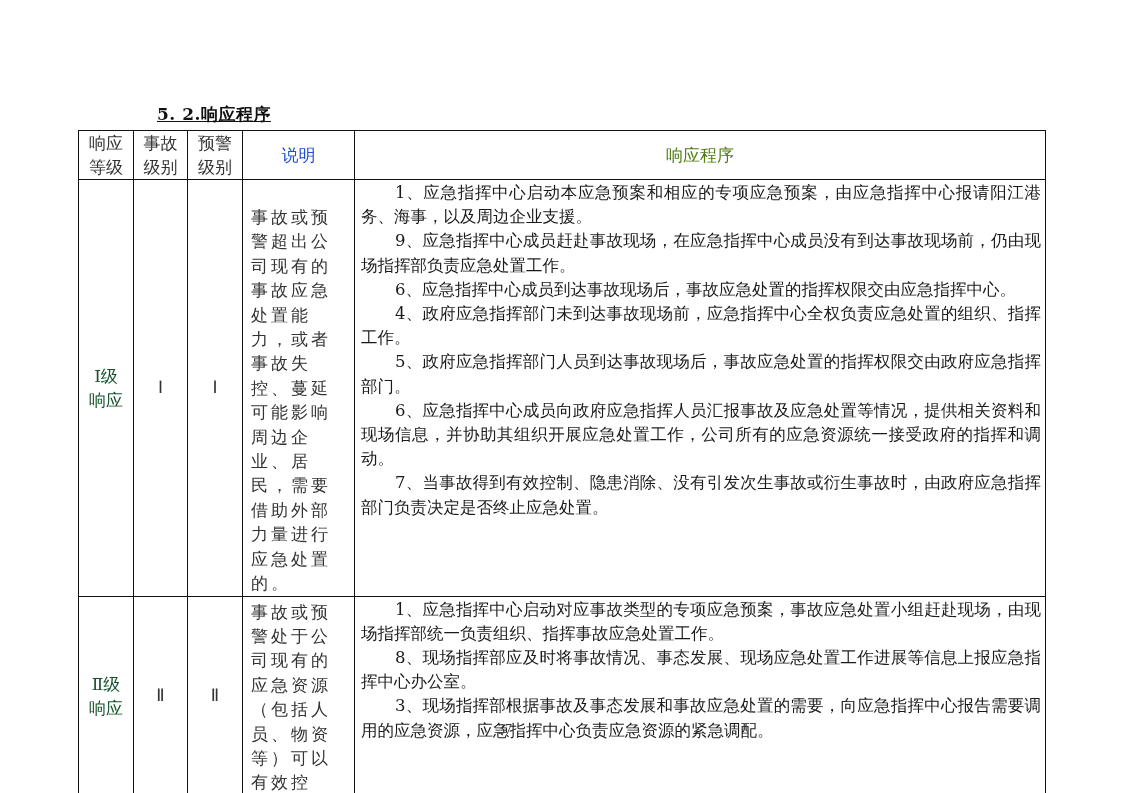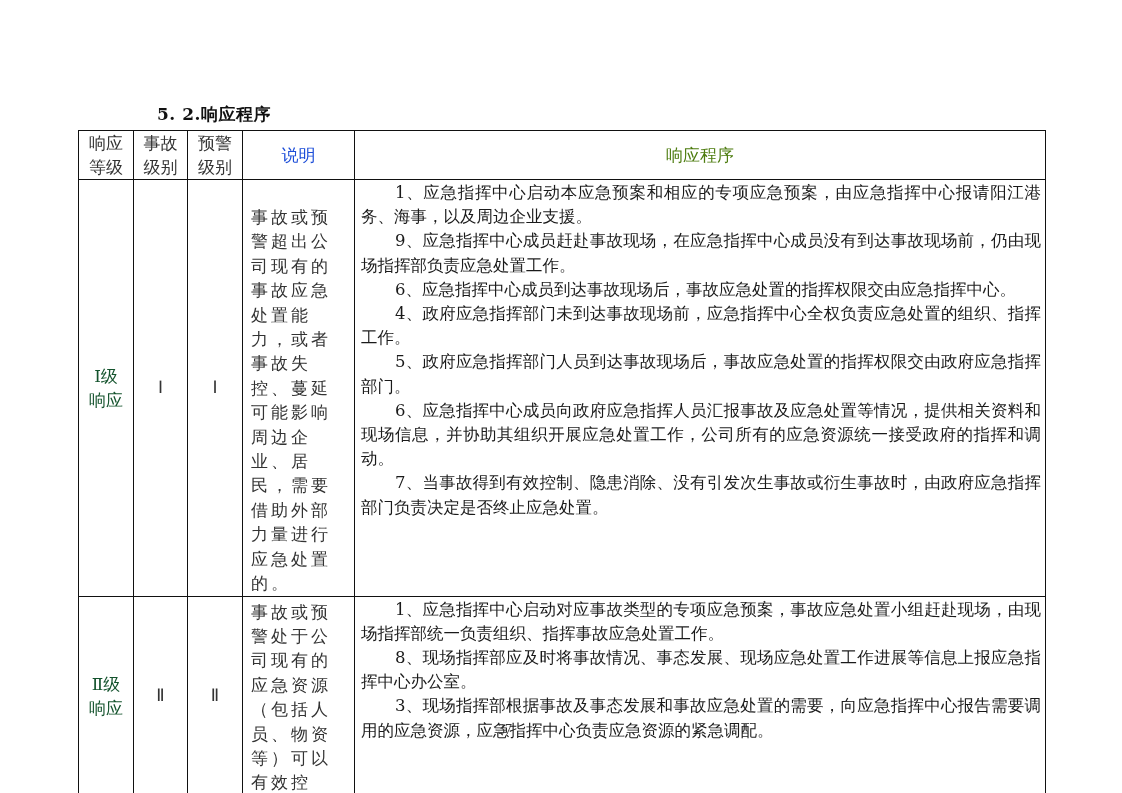--- a/index.html
+++ b/index.html
@@ -5,20 +5,21 @@
   html, body { margin: 0; padding: 0; background: #ffffff; }
   body {
     width: 1122px; height: 793px; position: relative; overflow: hidden;
     font-family: "DejaVu Serif", "Liberation Serif", serif;
     color: #1a1a1a;
   }
   .section-title {
     position: absolute; left: 157px; top: 103px;
     font-size: 17px; font-weight: bold; letter-spacing: 0.5px;
     color: #111;
+    text-decoration: underline;
   }
   table.resp {
     position: absolute; left: 78px; top: 130px;
     width: 967px;
     border-collapse: collapse;
     table-layout: fixed;
   }
   table.resp td, table.resp th {
     border: 1.5px solid #111;
     padding: 0;

